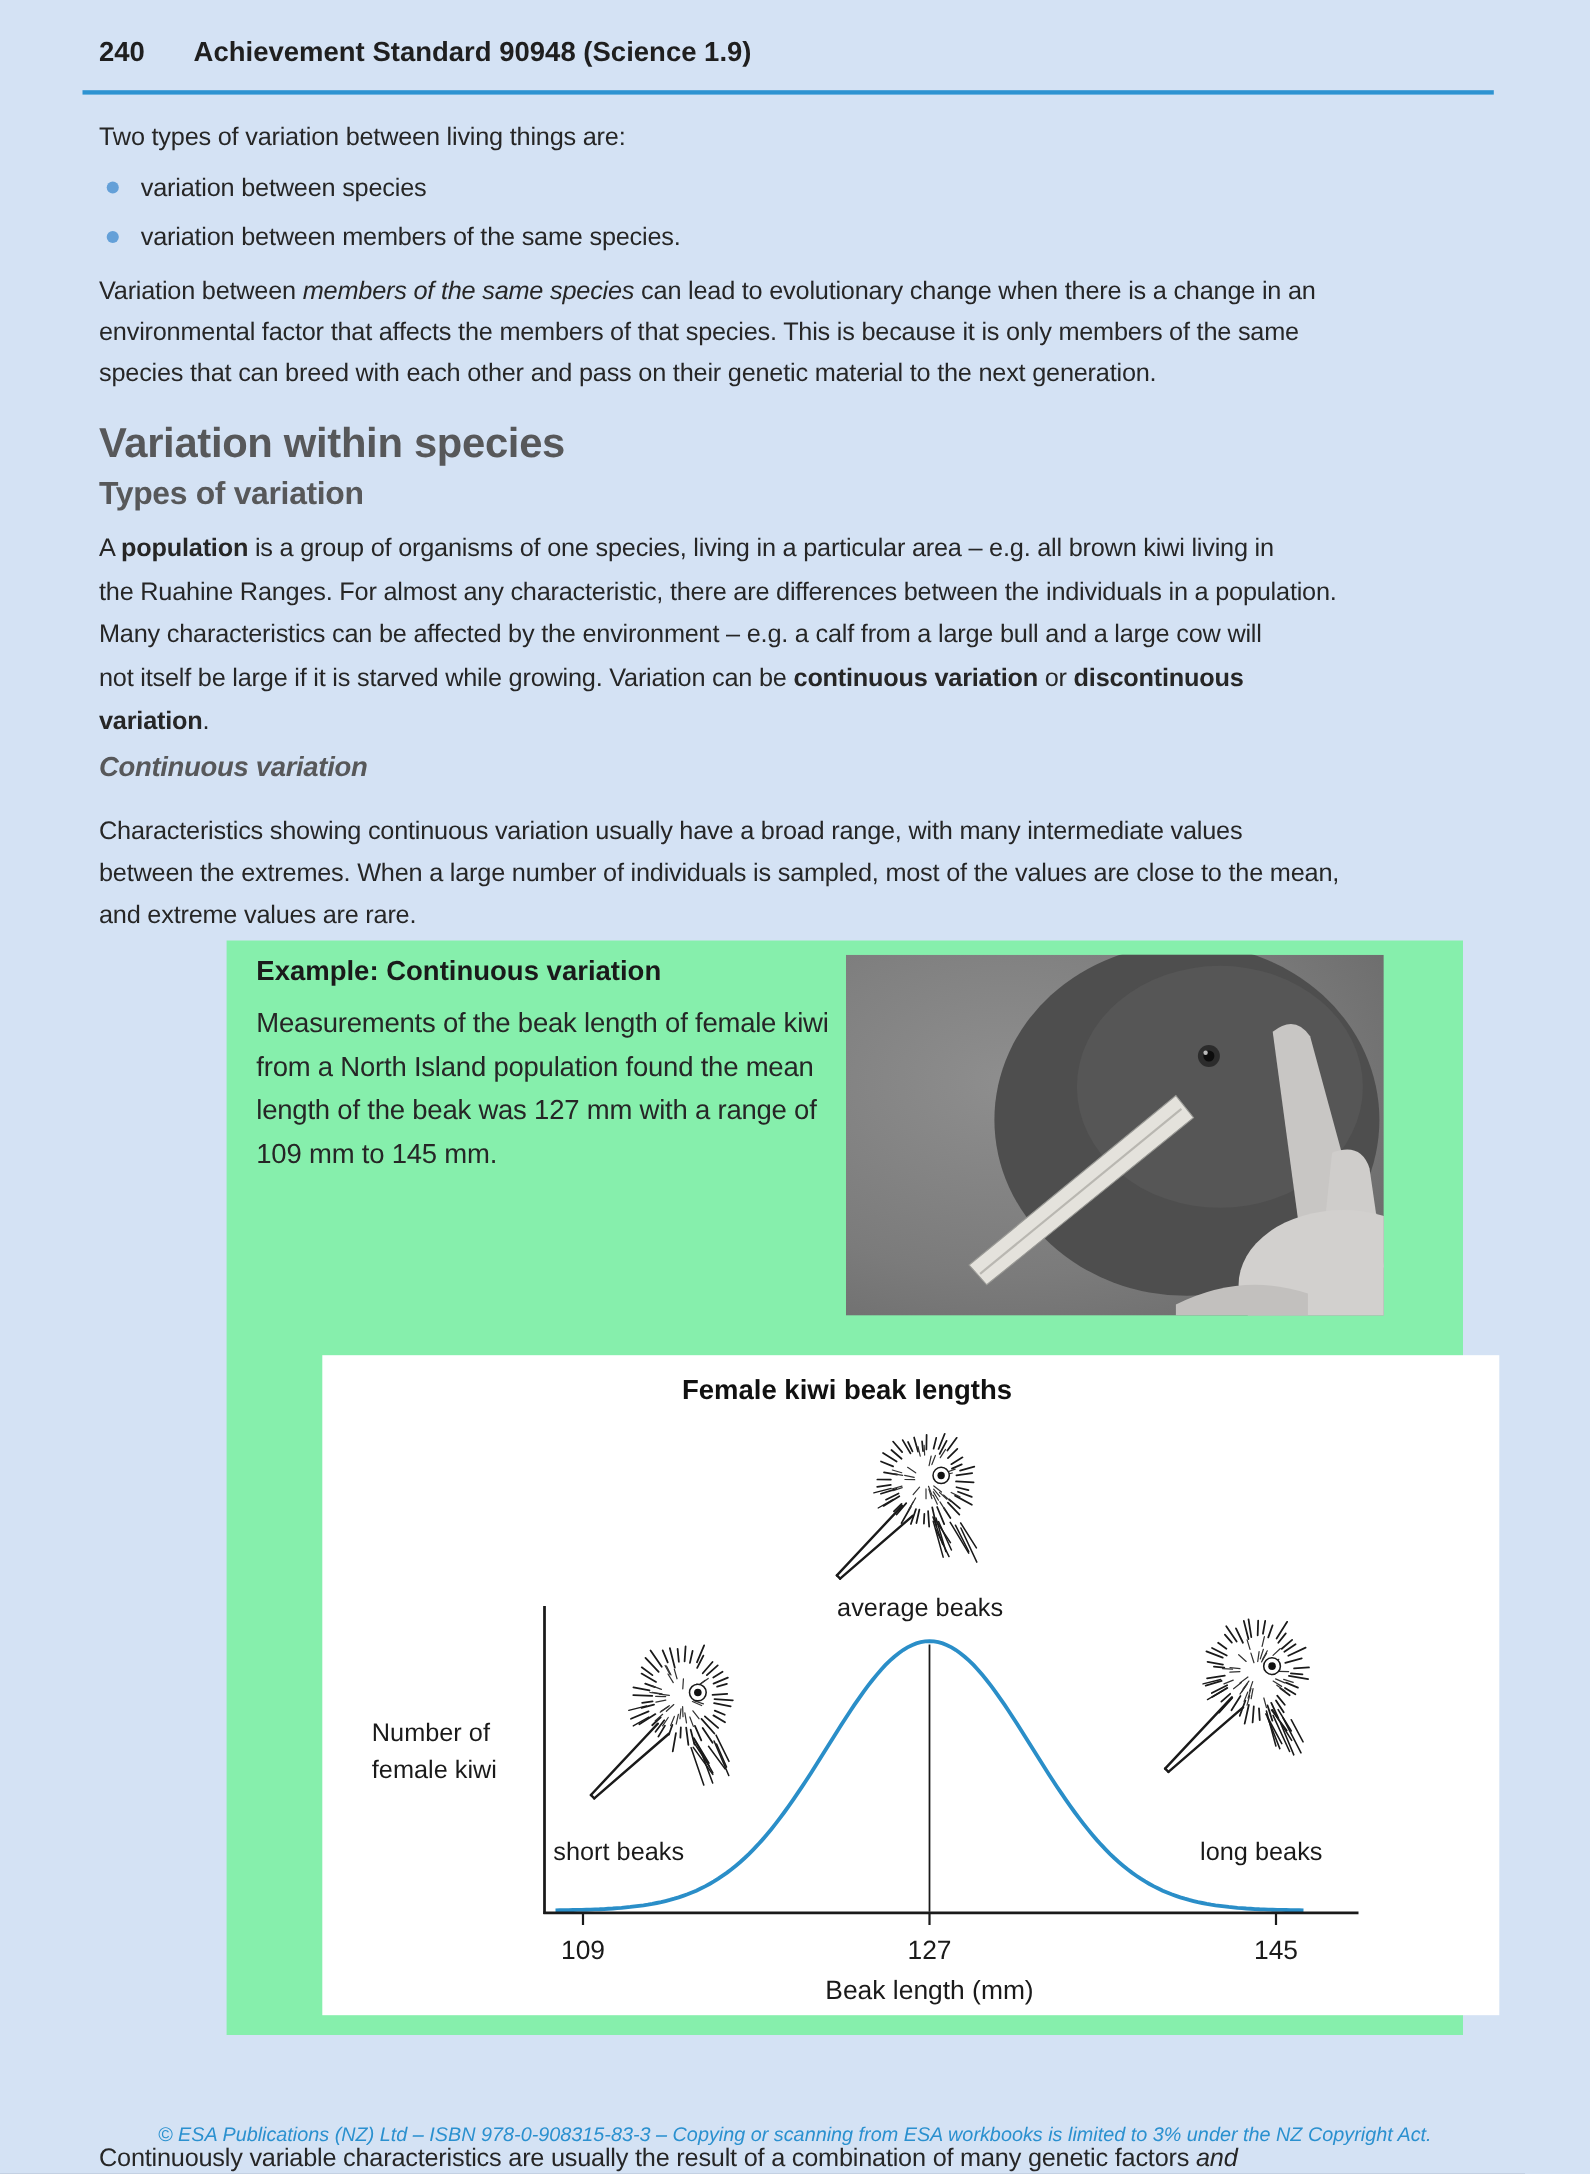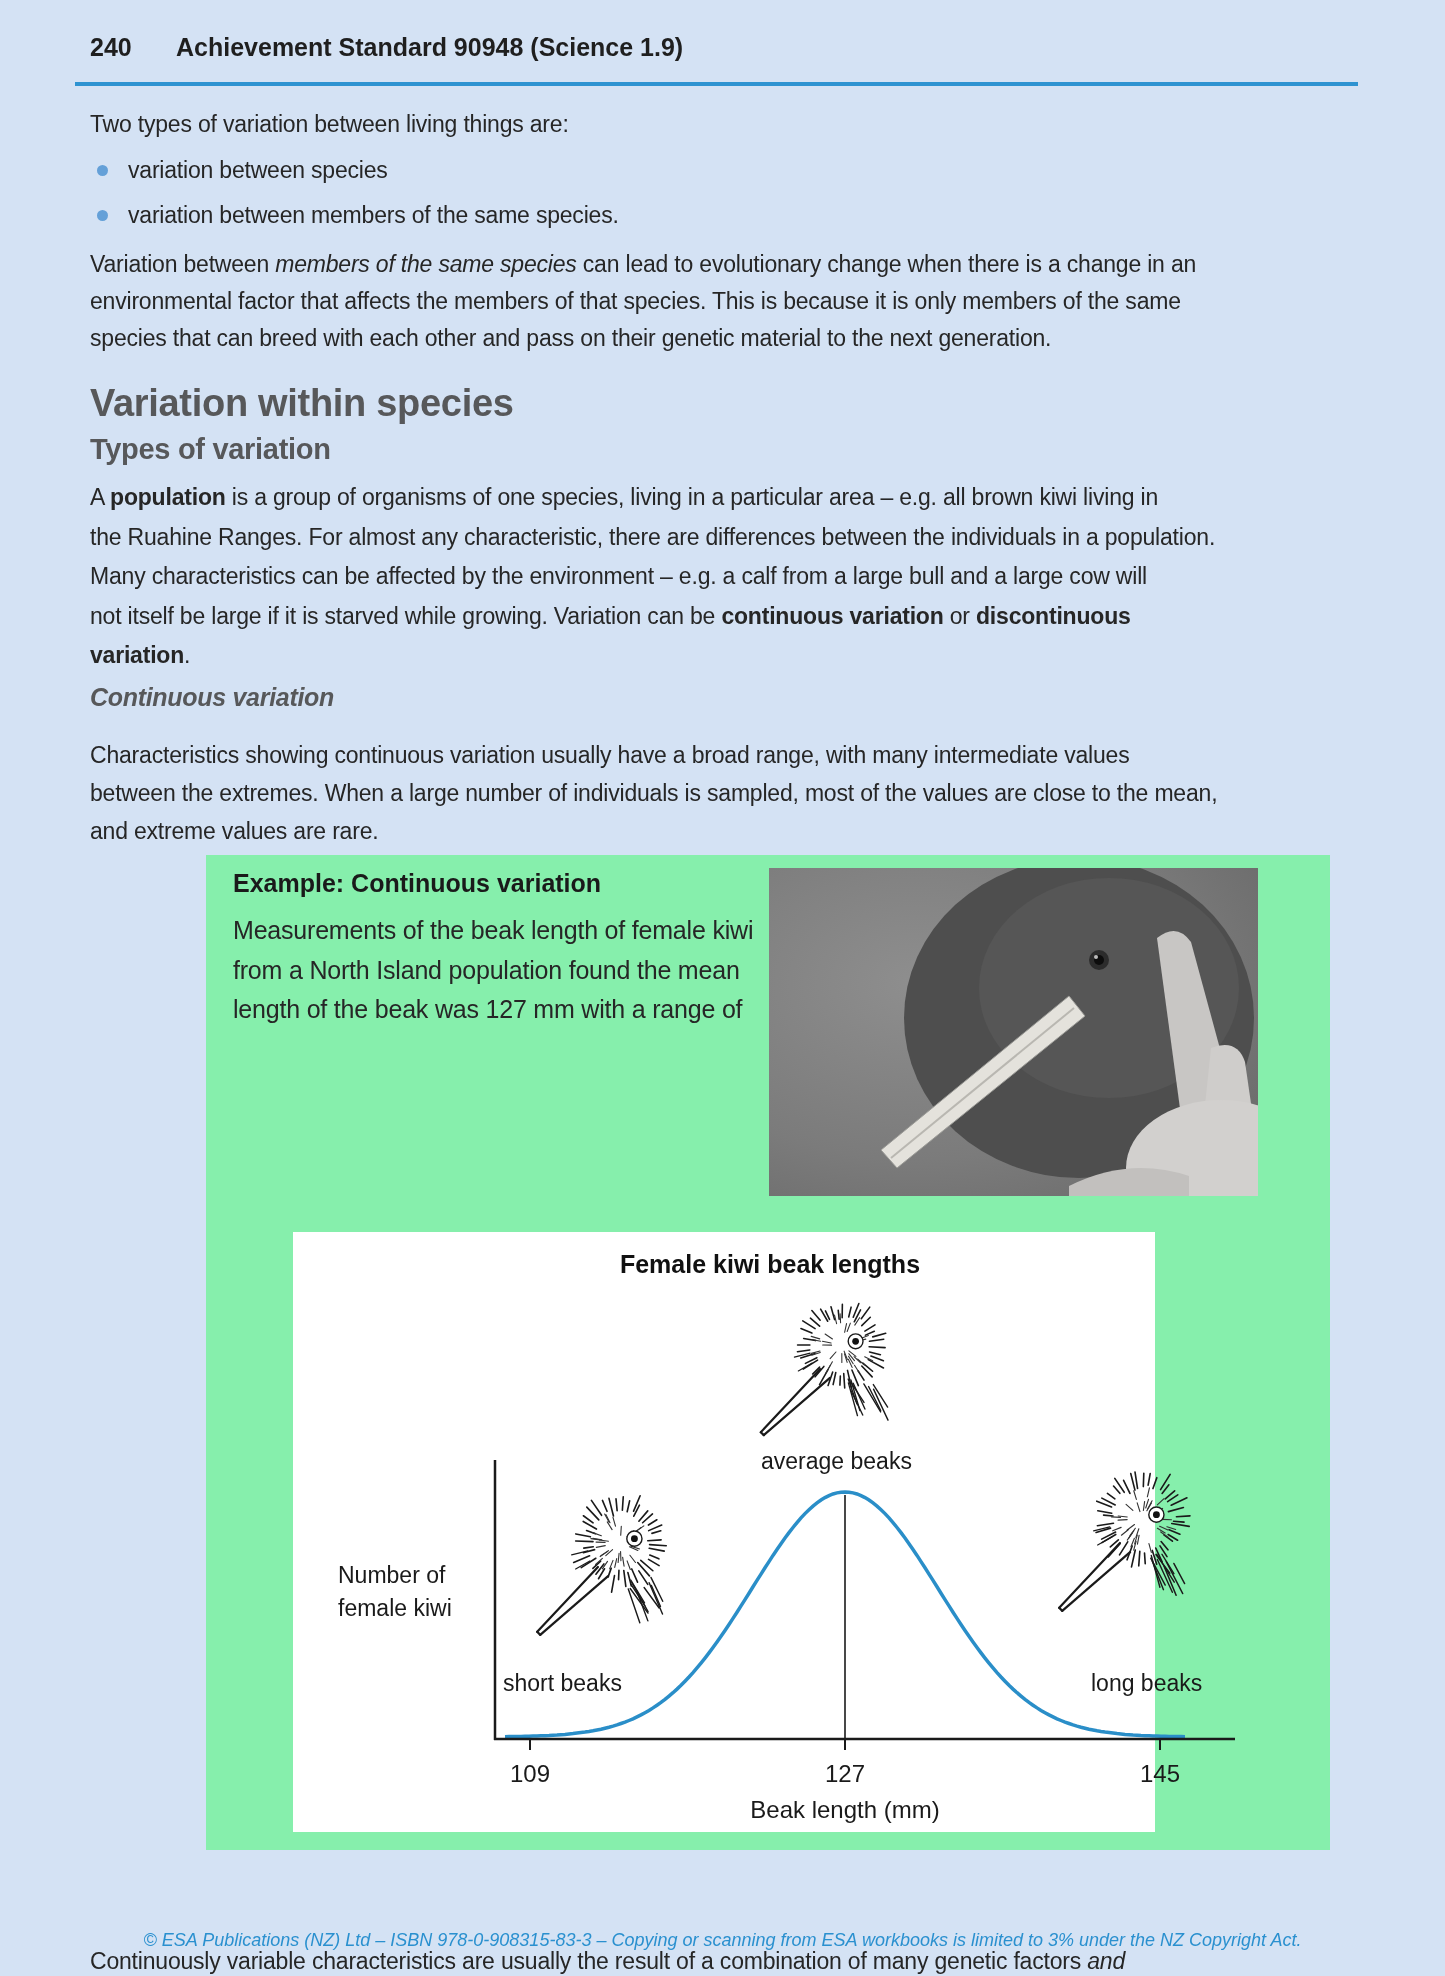--- a/index.html
+++ b/index.html
@@ -76,20 +76,21 @@
       <div class="tline"><span>and extreme values are rare.</span></div>
     </div>
 
   <div class="abs example-box" style="left:206px;top:855px;width:1124px;height:995px;">
 
     <div class="abs ex-heading" style="left:27px;top:14px;">Example: Continuous variation</div>
     <div class="abs ex-text" style="left:27px;top:56px;">
         <div class="tline"><span>Measurements of the beak length of female kiwi</span></div>
         <div class="tline"><span>from a North Island population found the mean</span></div>
         <div class="tline"><span>length of the beak was 127 mm with a range of</span></div>
+        <div class="tline"><span>109 mm to 145 mm.</span></div>
       </div>
 
     <div class="abs" style="left:563px;top:13px;width:489px;height:328px;">
       <svg width="489" height="328" viewBox="0 0 489 328">
         <defs>
           <radialGradient id="pbg" cx="30%" cy="35%" r="90%">
             <stop offset="0%" stop-color="#8e8e8e"></stop>
             <stop offset="60%" stop-color="#7b7b7b"></stop>
             <stop offset="100%" stop-color="#686868"></stop>
           </radialGradient>
@@ -107,21 +108,21 @@
         <circle cx="330" cy="92" r="5" fill="#0d0d0d"></circle>
         <circle cx="327" cy="89" r="2" fill="#bbb"></circle>
 
         <path d="M388,70 q20,-16 34,4 l44,162 q8,30 -20,36 q-26,4 -34,-24 z" fill="#c8c6c4"></path>
         <path d="M442,180 q26,-10 34,14 l13,90 -60,20 z" fill="#cfcdcb"></path>
         <ellipse cx="452" cy="300" rx="95" ry="68" fill="#d2d0ce"></ellipse>
         <path d="M300,318 q60,-30 120,-10 l0,20 -120,0 z" fill="#c2c0be"></path>
       </svg>
     </div>
 
-    <div class="abs chart-panel" style="left:87px;top:377px;width:862px;height:600px;">
+    <div class="abs chart-panel" style="left:87px;top:377px;width:1070px;height:600px;">
 
       <div class="abs chart-title" style="left:0;top:18px;width:954px;">Female kiwi beak lengths</div>
 
       <div class="abs" style="left:452px;top:56px;width:158px;height:158px;">
         <svg class="kiwi-sketch" width="158" height="158" viewBox="0 0 160 160">
             <line x1="125.69465880513515" y1="59.50140753376754" x2="141.87713553204688" y2="60.37870638925292" stroke="#1a1a1a" stroke-width="1.6" stroke-linecap="round"></line>
             <line x1="126.12835409628781" y1="64.8334787174432" x2="137.12419160649415" y2="67.50479824610254" stroke="#1a1a1a" stroke-width="1.6" stroke-linecap="round"></line>
             <line x1="127.51504549412762" y1="68.97142123370821" x2="140.17344376006847" y2="73.67683900266645" stroke="#1a1a1a" stroke-width="1.6" stroke-linecap="round"></line>
             <line x1="124.78750339141482" y1="72.56637420317344" x2="140.25891183184592" y2="80.97933906594905" stroke="#1a1a1a" stroke-width="1.6" stroke-linecap="round"></line>
             <line x1="119.3721059950513" y1="75.99941030830094" x2="129.20931205450273" y2="84.2842236155328" stroke="#1a1a1a" stroke-width="1.6" stroke-linecap="round"></line>

